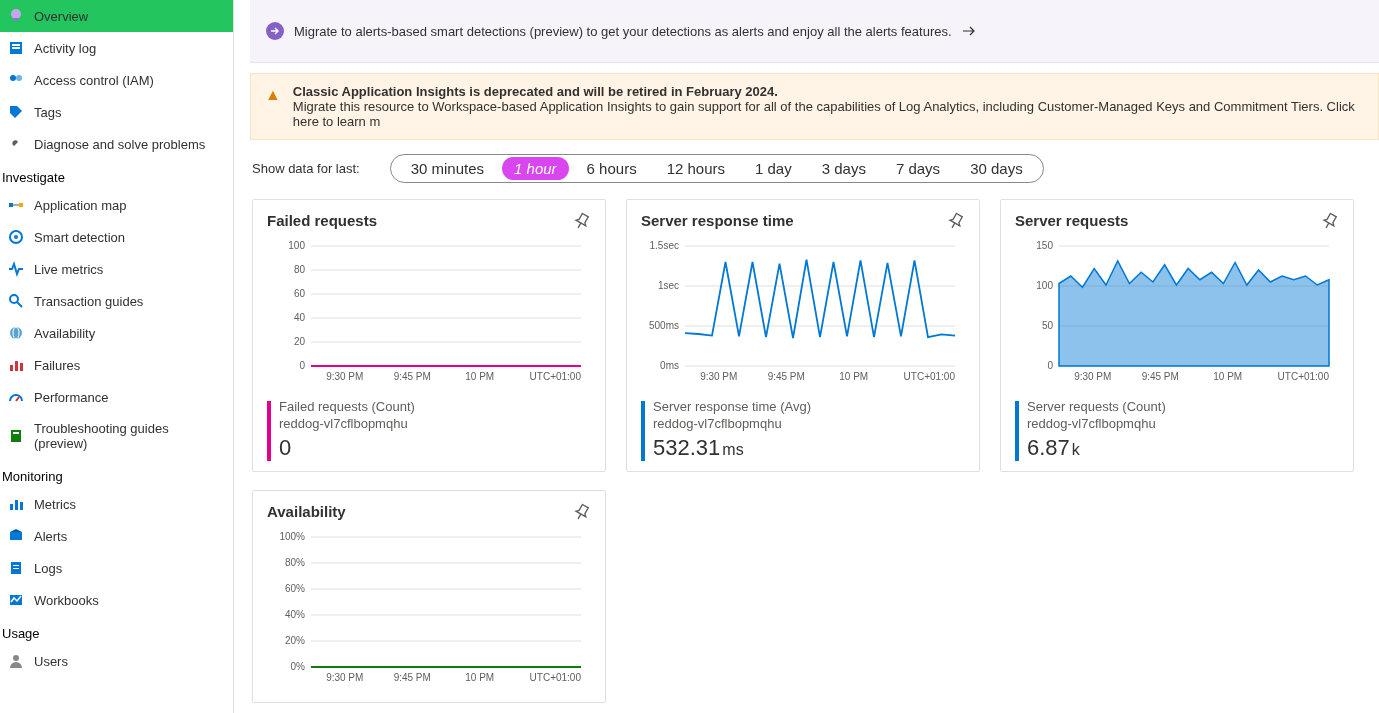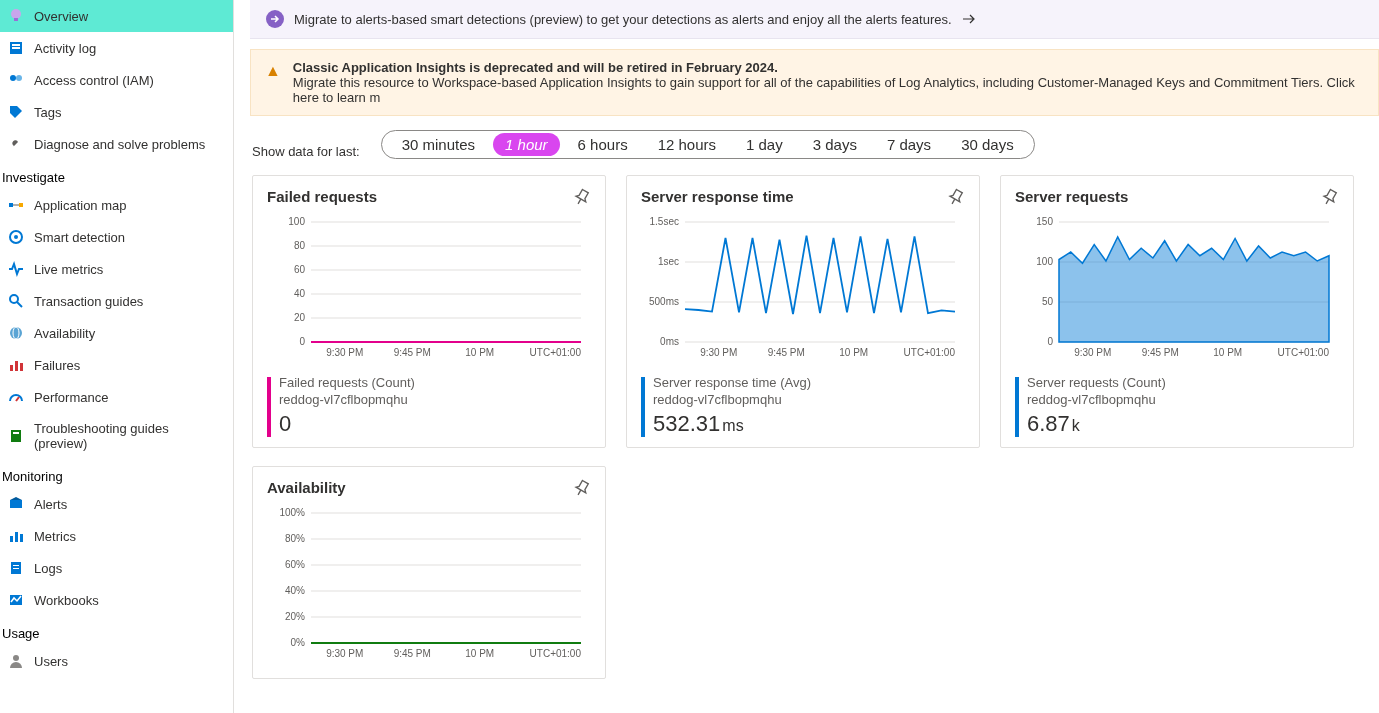--- a/index.html
+++ b/index.html
@@ -24,60 +24,60 @@
   .sidebar::-webkit-scrollbar { width: 10px; }
   .sidebar::-webkit-scrollbar-thumb { background: #c8c6c4; border-radius: 5px; }
   .side-item {
     display: flex;
     align-items: center;
     padding: 8px 10px 8px 8px;
     gap: 10px;
     cursor: pointer;
     font-size: 13px;
   }
-  .side-item.selected { background: #5eead4; text-align: center; }
+  .side-item.selected { background: #22c55e; text-align: center; }
   .side-group {
     padding: 10px 4px 4px 2px;
     font-size: 13px;
     font-weight: 400;
     color: #000000;
   }
   .icn { width:16px; height:16px; flex-shrink:0; display:inline-flex; align-items:center; justify-content:center; }
   
   .main {
     flex: 1;
     overflow: auto;
     padding: 0;
   }
   .banner {
     display: flex;
     align-items: center;
     gap: 10px;
-    padding: 10px 16px;
+    padding: 22px 16px;
     background: #f6f3fb;
     border-bottom: 1px solid #e8e4ef;
     margin: 0 0 10px 16px;
     font-size: 13px;
   }
   .banner .circle {
     width:18px; height:18px; border-radius:50%; background:#8661c5; color:#fff; display:flex; align-items:center; justify-content:center;
   }
   .warn {
     display: flex;
     gap: 12px;
     background: #fff4e5;
     border: 1px solid #f8e3c3;
     padding: 10px 14px;
     margin: 0 0 14px 16px;
     font-size: 13px;
   }
   .warn .wicon { color:#d88100; font-size:16px; padding-top:2px; }
   .warn .bold { font-weight:700; }
   .timerange {
-    display:flex; align-items:flex-end; gap:21px; margin: 8px 0 16px 18px;
+    display:flex; align-items:center; gap:30px; margin: 8px 0 16px 18px;
   }
   .timerange .label { font-size:13px; }
   .pills {
     display:flex; align-items:center; border:1px solid #8a8886; border-radius:16px; padding:2px 8px;
     gap: 6px;
   }
   .pill {
     padding: 3px 12px;
     border-radius: 14px;
     font-size: 15px;
@@ -230,35 +230,35 @@
           <rect x="5" y="4" width="6" height="2" fill="#fff"></rect>
         </svg>
       </span>
       <span>Troubleshooting guides (preview)</span>
     </div>
 
   <div class="side-group">Monitoring</div>
   <div class="side-item">
       <span class="icn">
         <svg viewBox="0 0 16 16">
-          <rect x="2" y="4" width="12" height="8" fill="#0078d4"></rect>
-          <polygon points="2,4 8,1 14,4" fill="#005a9e"></polygon>
-        </svg>
-      </span>
-      <span>Alerts</span>
-    </div>
-  <div class="side-item">
-      <span class="icn">
-        <svg viewBox="0 0 16 16">
           <rect x="2" y="8" width="3" height="6" fill="#0078d4"></rect>
           <rect x="7" y="4" width="3" height="10" fill="#0078d4"></rect>
           <rect x="12" y="6" width="3" height="8" fill="#0078d4"></rect>
         </svg>
       </span>
       <span>Metrics</span>
+    </div>
+  <div class="side-item">
+      <span class="icn">
+        <svg viewBox="0 0 16 16">
+          <rect x="2" y="4" width="12" height="8" fill="#0078d4"></rect>
+          <polygon points="2,4 8,1 14,4" fill="#005a9e"></polygon>
+        </svg>
+      </span>
+      <span>Alerts</span>
     </div>
   <div class="side-item">
       <span class="icn">
         <svg viewBox="0 0 16 16">
           <rect x="3" y="2" width="10" height="12" fill="#0078d4"></rect>
           <rect x="5" y="5" width="6" height="1" fill="#fff"></rect>
           <rect x="5" y="8" width="6" height="1" fill="#fff"></rect>
         </svg>
       </span>
       <span>Logs</span>

